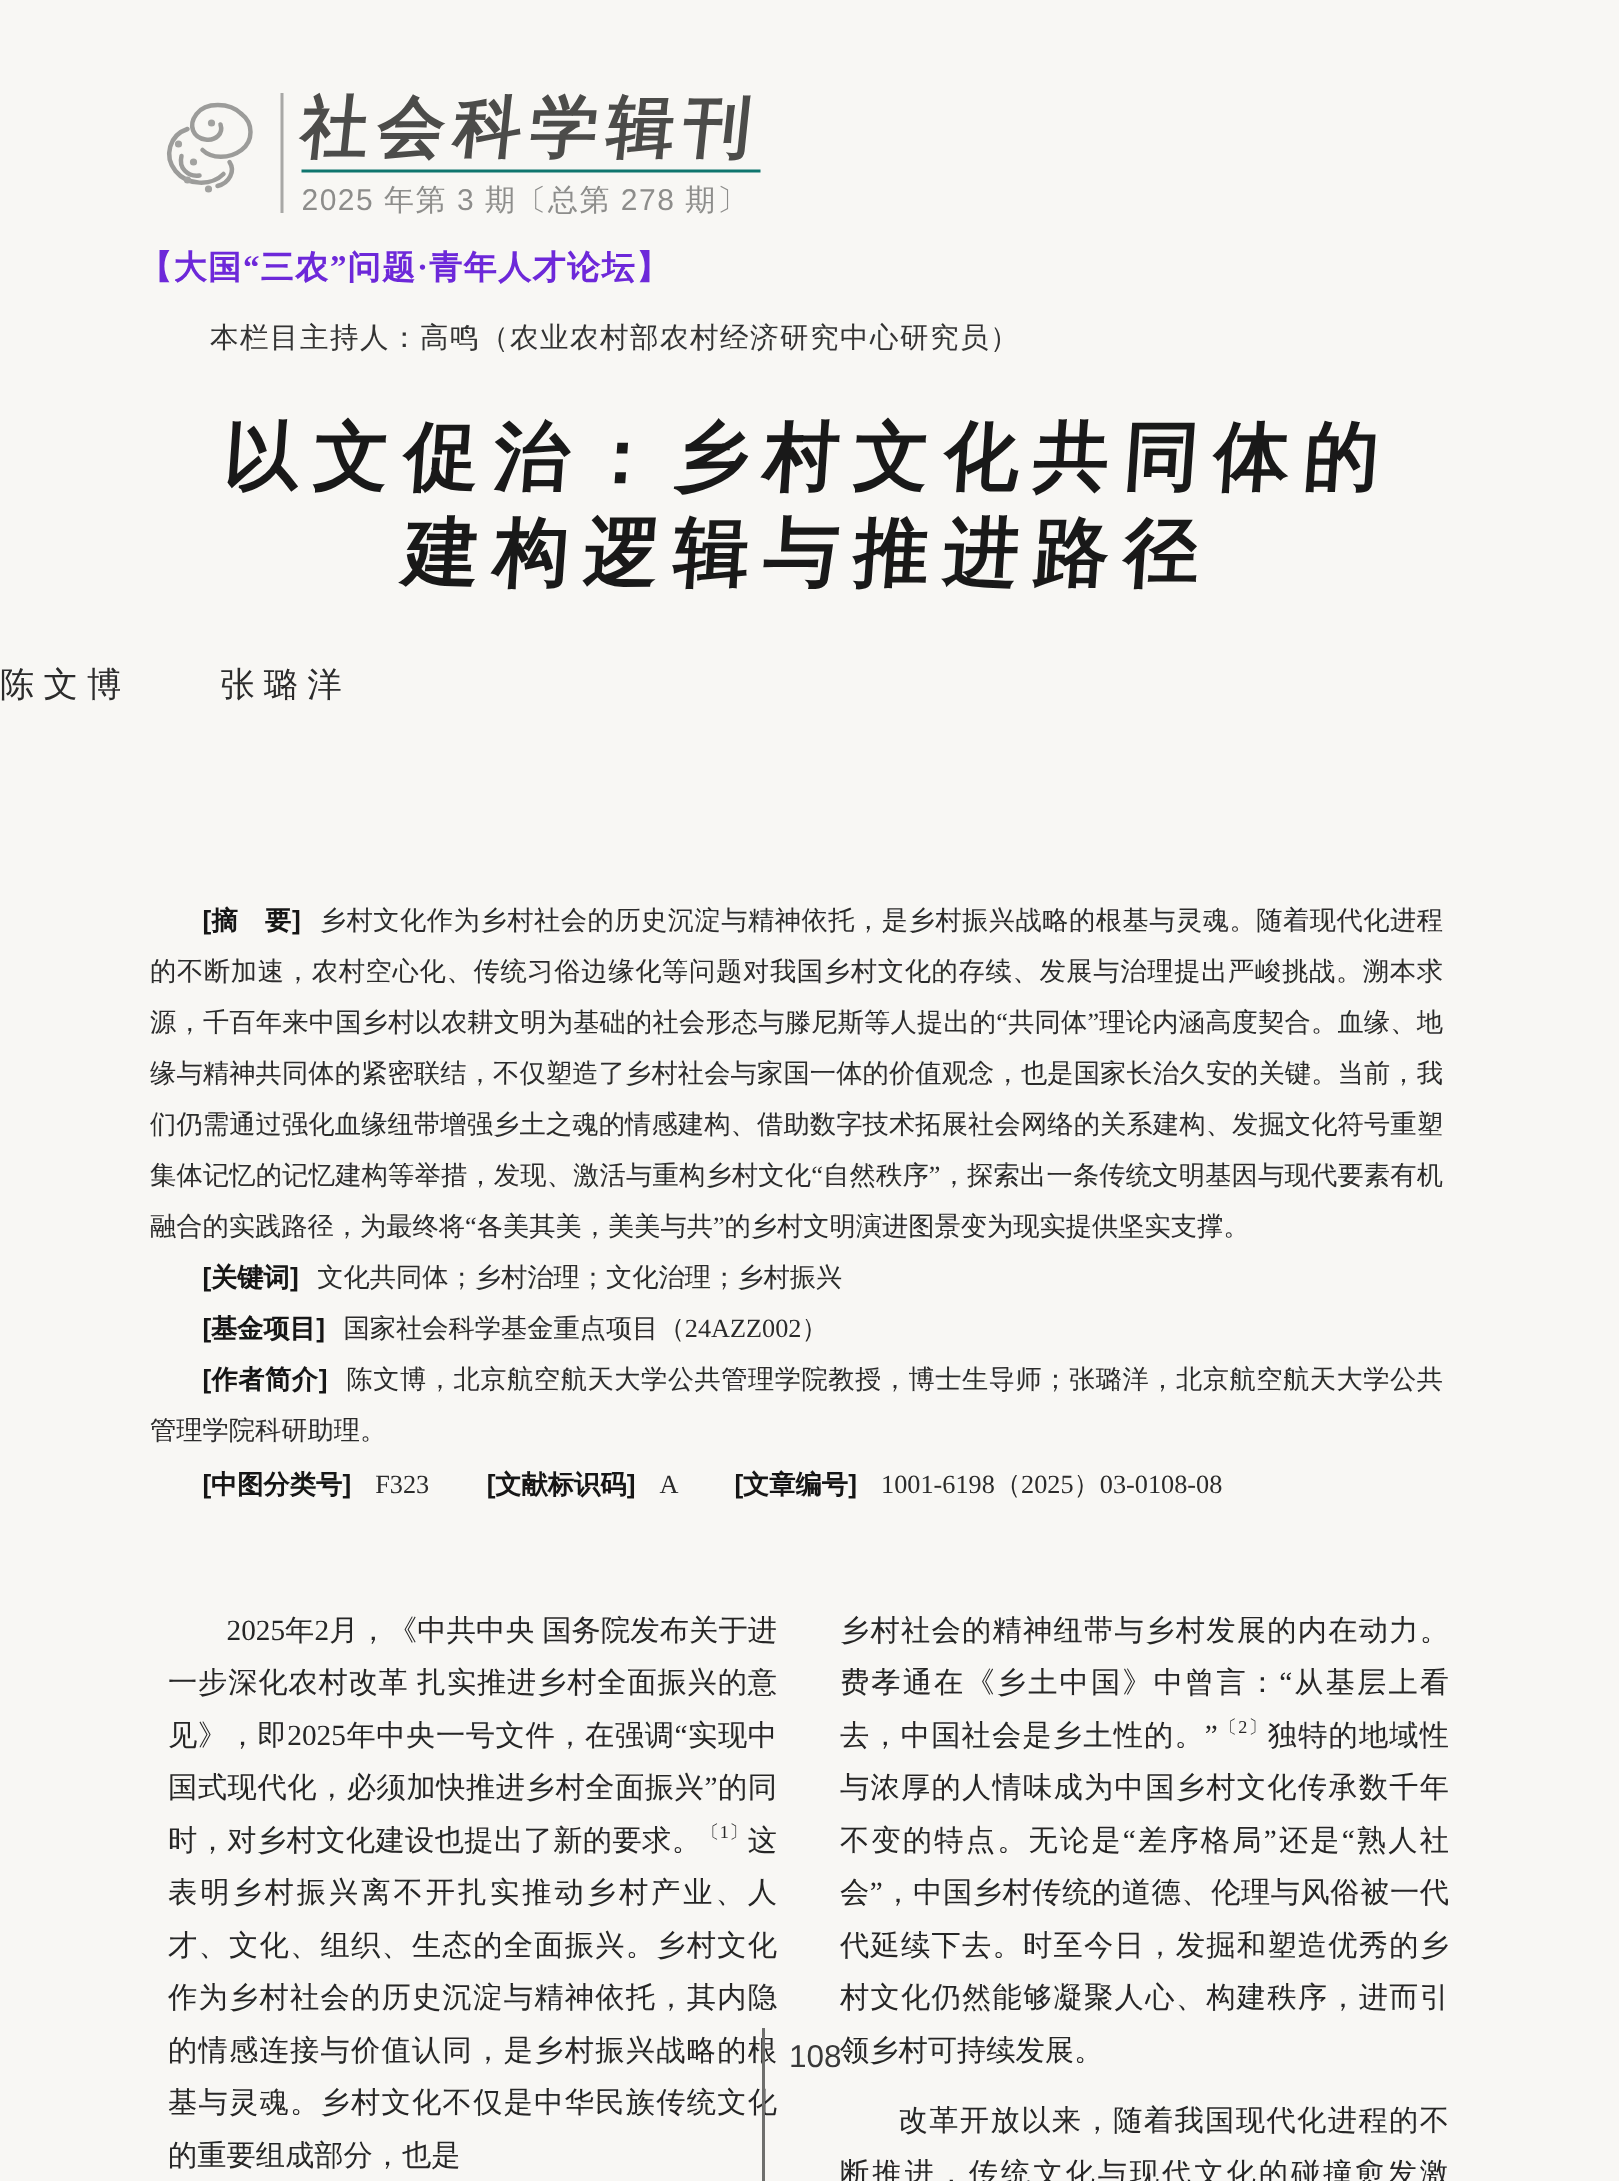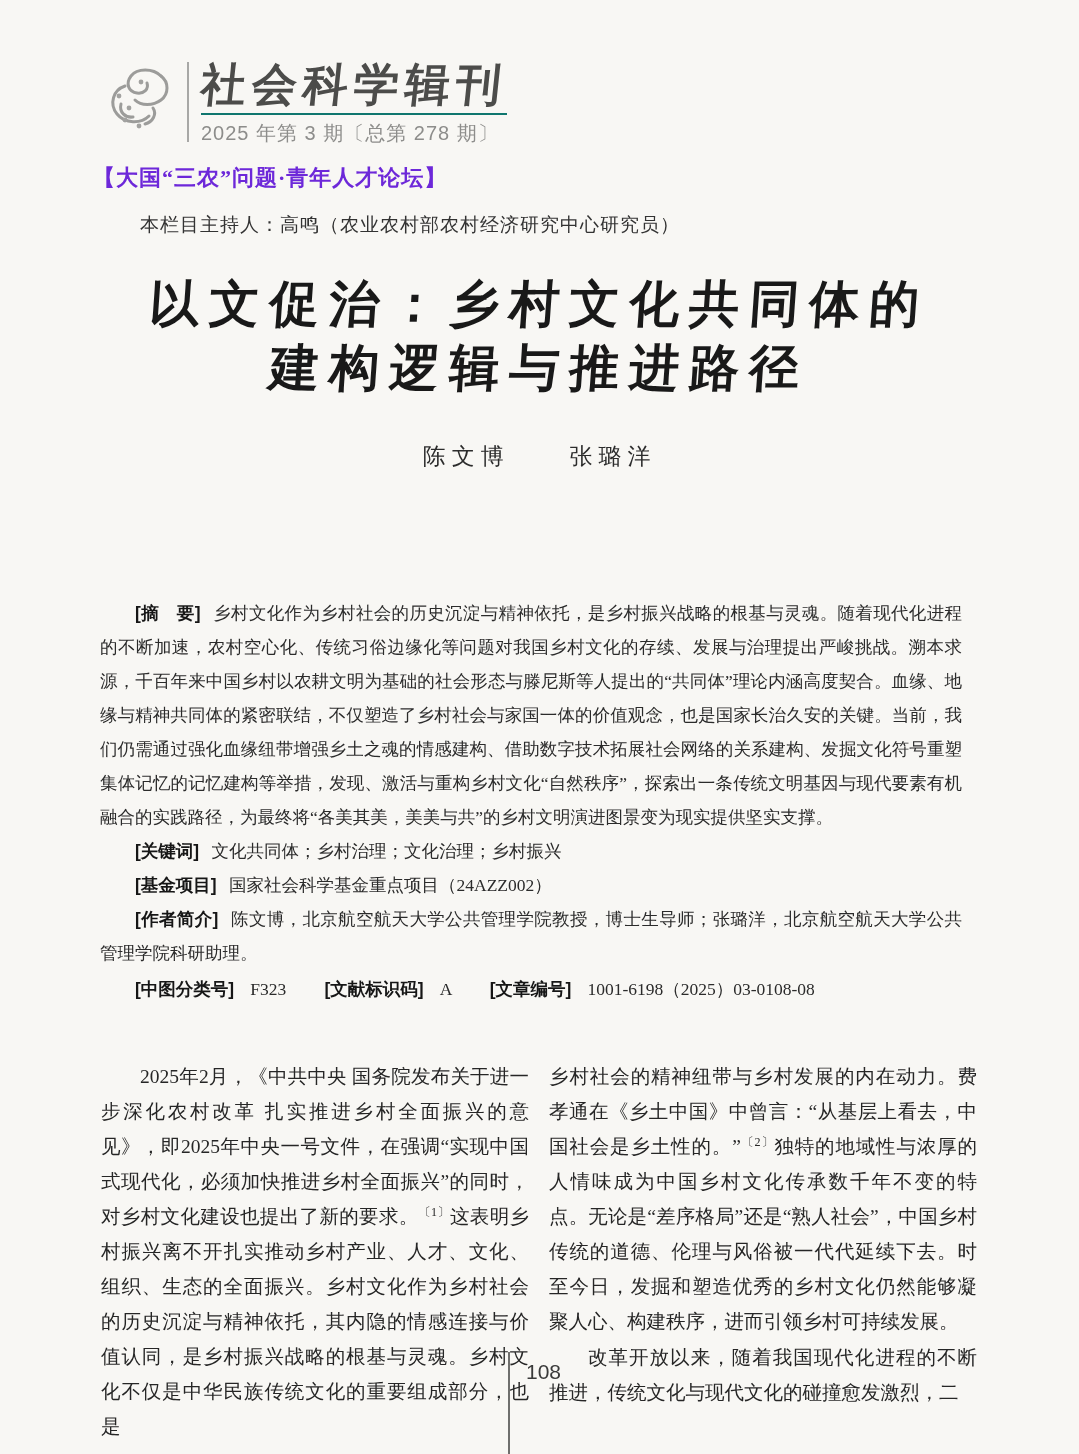--- a/index.html
+++ b/index.html
@@ -45,21 +45,21 @@
   .title {
     position: absolute; top: 272px; left: 0; width: 100%;
     margin: 0; text-align: center;
     font-family: "DejaVu Serif", serif;
     font-size: 50px; font-weight: 900; color: #191919;
     line-height: 64px; letter-spacing: 10px;
   }
   .title .t-line { display: block; transform: skewX(-4deg); }
   .authors {
     position: absolute; top: 441px; left: 0; width: 100%;
-    text-align: center; font-size: 23px; color: #2c2c2c; letter-spacing: 6px;
+    font-size: 23px; color: #2c2c2c; letter-spacing: 6px;
   }
   .authors span + span { margin-left: 48px; }
 
   
   .front-matter {
     position: absolute; top: 596px; left: 100px; width: 862px;
     font-size: 17.5px; line-height: 34px; text-align: justify; color: #2b2b2b;
   }
   .fm { margin: 0; text-indent: 2em; }
   .fm-label {
@@ -70,21 +70,21 @@
   .clc-group + .clc-group { margin-left: 34px; }
   .clc-value { margin-left: 8px; }
 
   
   .body-columns {
     position: absolute; top: 1058px; left: 100px; width: 878px;
     display: flex; gap: 18px;
     font-size: 19.5px; line-height: 35px; text-align: justify; color: #262626;
   }
   .col { width: 430px; }
-  .col p { margin: 1px; }
+  .col p { margin: 12px; }
   .col p.indent { text-indent: 2em; }
   sup.ref { font-size: 0.62em; line-height: 0; }
 
   
   .footer {
     position: absolute; top: 1352px; left: 508px; height: 102px;
     border-left: 2px solid #6f6f6d; padding-left: 16px;
   }
   .page-number {
     font-family: "Liberation Sans", sans-serif;

